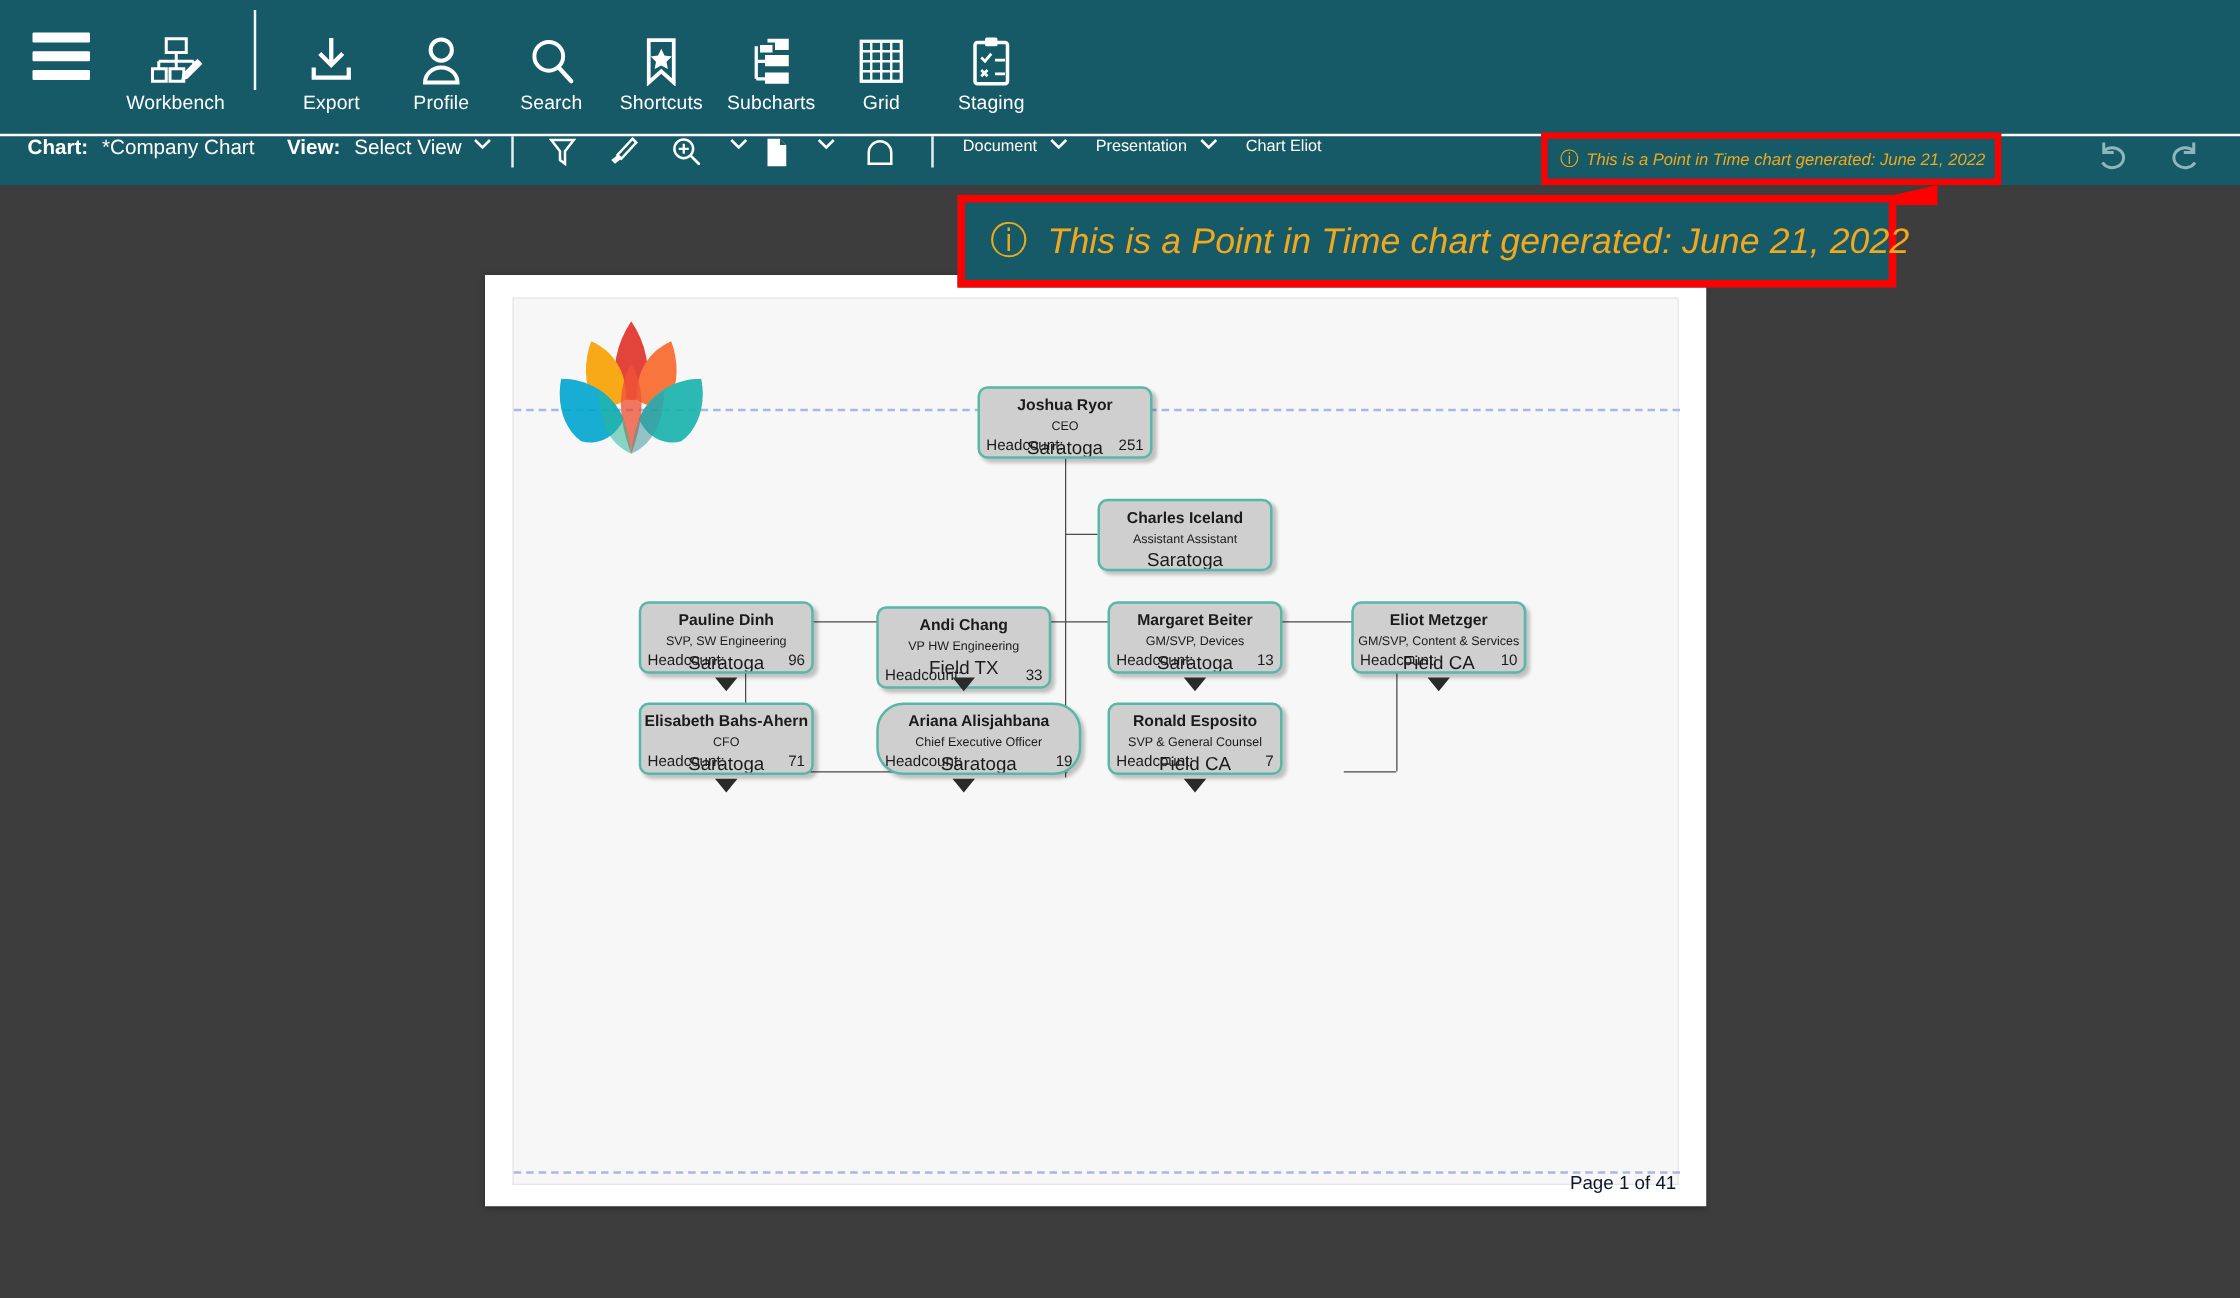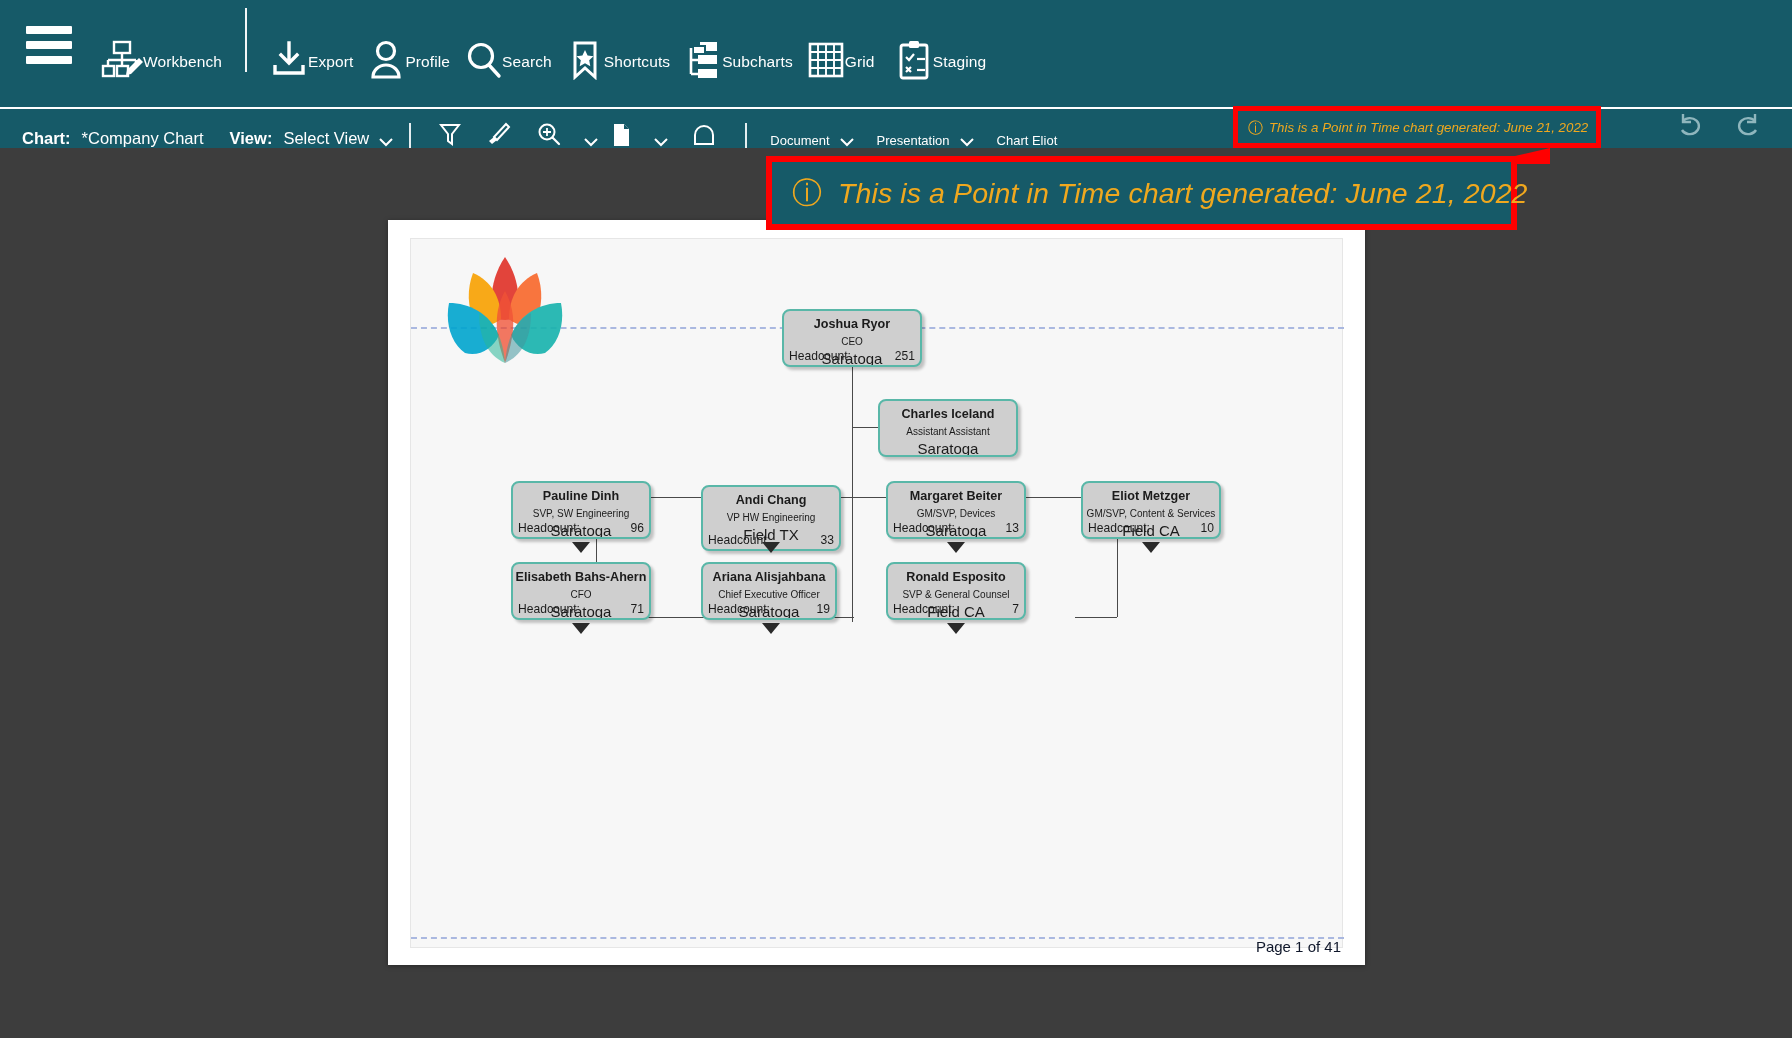--- a/index.html
+++ b/index.html
@@ -24,40 +24,40 @@
     width: 62px; height: 62px;
     margin-top: 14px; margin-right: 14px;
     display: flex; flex-direction: column; justify-content: center;
     align-items: center; gap: 7px;
     cursor: pointer;
   }
   .hamburger span { display:block; width: 46px; height: 8px; background: #fff; border-radius: 1px; }
 
   .tb-item {
     height: 92px; min-width: 74px;
-    display: flex; align-items: center;
+    display: flex; flex-direction: column; align-items: center;
     justify-content: flex-start; padding-top: 28px;
     color: #fff; cursor: pointer;
     margin: 0 7px;
   }
   .tb-item .ic { height: 46px; display:flex; align-items:center; justify-content:center; }
   .tb-item .lbl { font-size: 15.5px; margin-top: 4px; letter-spacing: .1px; white-space: nowrap;}
   .tb-sep {
     width: 2px; height: 64px; background: #ffffff;
     margin: 8px 16px 0 16px; opacity: .95;
   }
   svg { display: block; }
 
   
   .subbar {
     position: absolute; top: 107px; left: 0;
     width: 1792px; height: 41px;
     background: #165a68;
     border-top: 2px solid #ffffff;
-    display: flex; align-items: flex-end;
+    display: flex; align-items: flex-start;
     color: #fff;
   }
   .sb-label { font-weight: bold; font-size: 16.5px; margin-left: 22px; }
   .sb-value { font-size: 16.5px; margin-left: 11px; cursor: pointer; }
   .sb-chev { margin-left: 9px; cursor: pointer; display:flex; align-items:center;}
   .sb-div { width: 2px; height: 25px; background: #e4eef0; margin: 0 15px; }
   .sb-ic { margin: 0 13px; cursor: pointer; display:flex; align-items:center;}
   .sb-menu { font-size: 13px; margin-left: 22px; cursor: pointer; white-space: nowrap; }
 
   .pit-wrap {
@@ -478,21 +478,21 @@
           <div class="nm">Elisabeth Bahs-Ahern</div>
           <div class="ti">CFO</div>
           <div class="lo">Saratoga</div>
           <div class="hc">
             <span>Headcount:</span>
             <span>71</span>
           </div>
         </div>
         <div class="caret" style="left:161px; top:384px;"></div>
 
-        <div class="node" style="left:290px; top:323px; width:136px; height:58px;">
+        <div class="node" style="left:290px; top:323px; width:164px; height:58px;border-radius:22px;">
           <div class="nm">Ariana Alisjahbana</div>
           <div class="ti">Chief Executive Officer</div>
           <div class="lo">Saratoga</div>
           <div class="hc">
             <span>Headcount:</span>
             <span>19</span>
           </div>
         </div>
         <div class="caret" style="left:351px; top:384px;"></div>
 

